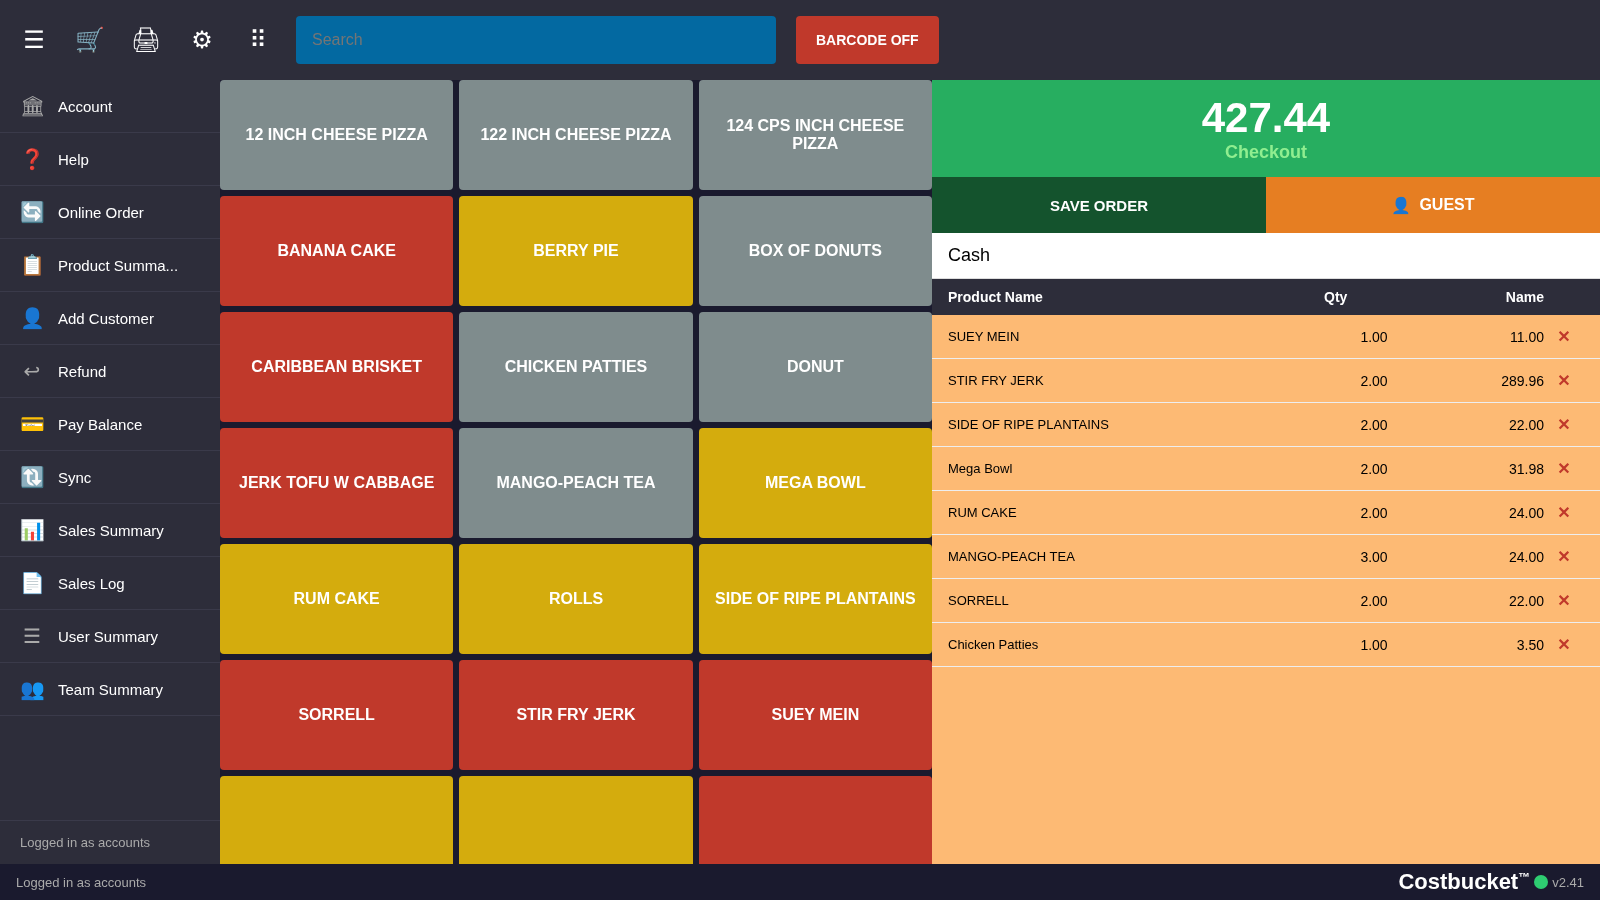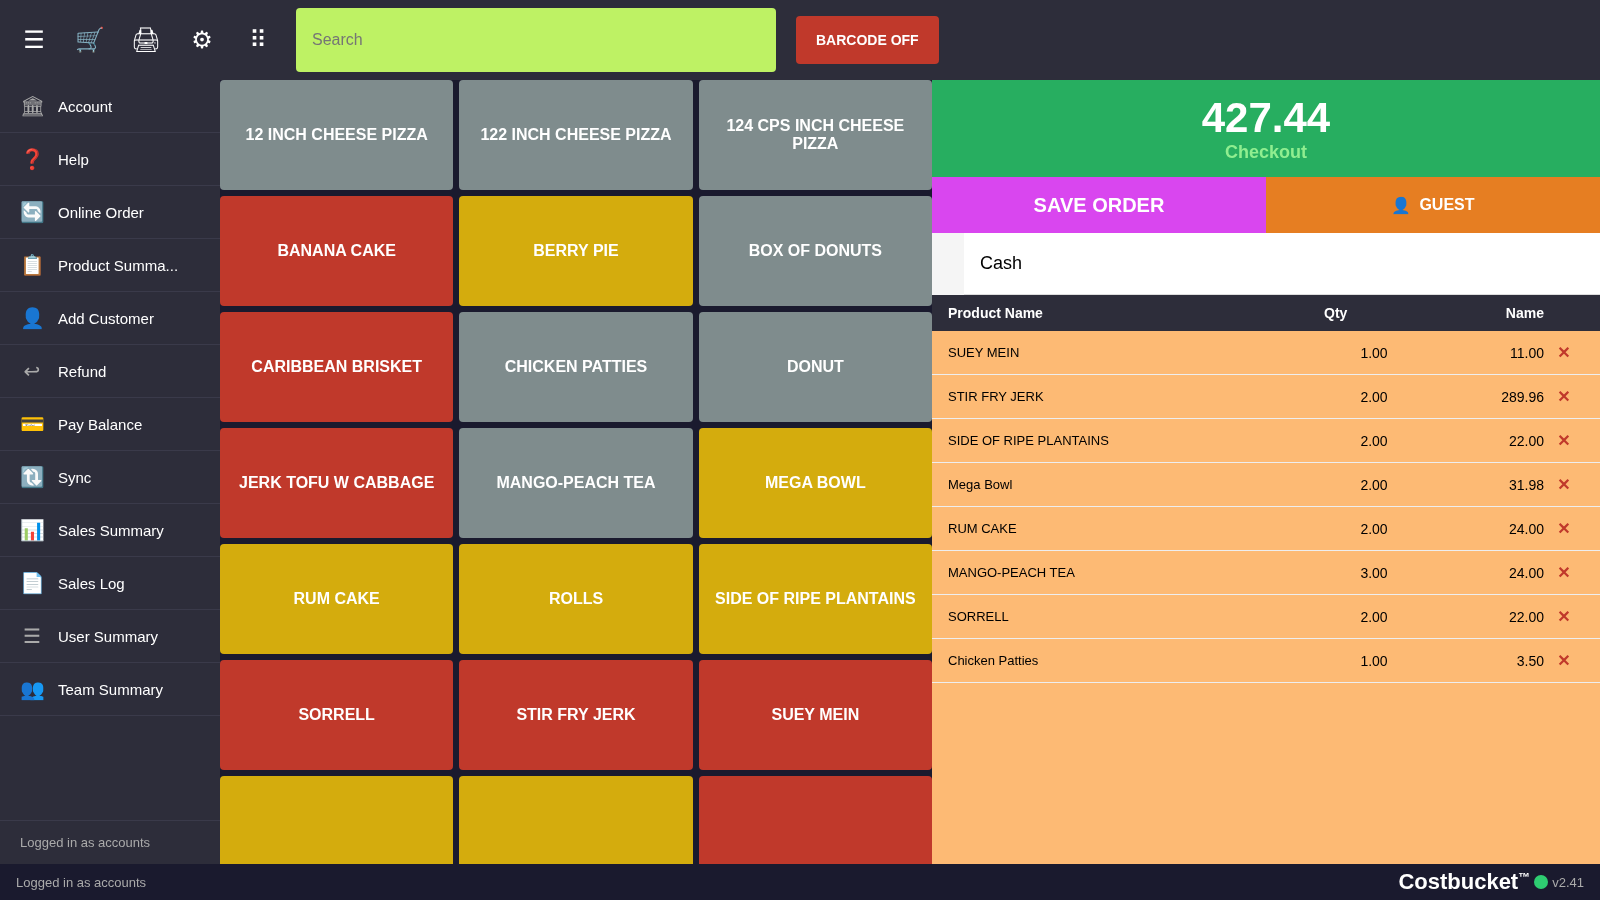--- a/index.html
+++ b/index.html
@@ -26,22 +26,22 @@
     .top-bar-icon {
       color: white;
       font-size: 24px;
       cursor: pointer;
       width: 36px;
       text-align: center;
     }
     .search-input {
       flex: 1;
       max-width: 480px;
-      height: 64px;
-      background: #bef264;
+      height: 48px;
+      background: #0369a1;
       border: none;
       border-radius: 4px;
       padding: 0 16px;
       font-size: 16px;
       outline: none;
     }
     .barcode-btn {
       background: #c0392b;
       color: white;
       border: none;
@@ -147,47 +147,46 @@
       color: #90ee90;
       font-size: 18px;
       font-weight: bold;
     }
     .action-row {
       display: flex;
       height: 56px;
     }
     .save-order-btn {
       flex: 1;
-      background: #d946ef;
-      color: white;
-      border: none;
-      font-size: 20px;
+      background: #14532d;
+      color: white;
+      border: none;
+      font-size: 15px;
       font-weight: bold;
       cursor: pointer;
       text-transform: uppercase;
     }
     .guest-btn {
       flex: 1;
       background: #e67e22;
       color: white;
       border: none;
       font-size: 16px;
       font-weight: bold;
       cursor: pointer;
       display: flex;
       align-items: center;
       justify-content: center;
       gap: 8px;
     }
     .payment-type {
       background: white;
-      padding: 20px 16px;
+      padding: 12px 16px;
       font-size: 18px;
       border-bottom: 1px solid #ddd;
-      margin-left: 32px;
     }
     .order-table {
       flex: 1;
       overflow-y: auto;
       background: #fdba74;
     }
     .order-header {
       display: grid;
       grid-template-columns: 1fr 100px 120px 40px;
       background: #2d2d3a;

